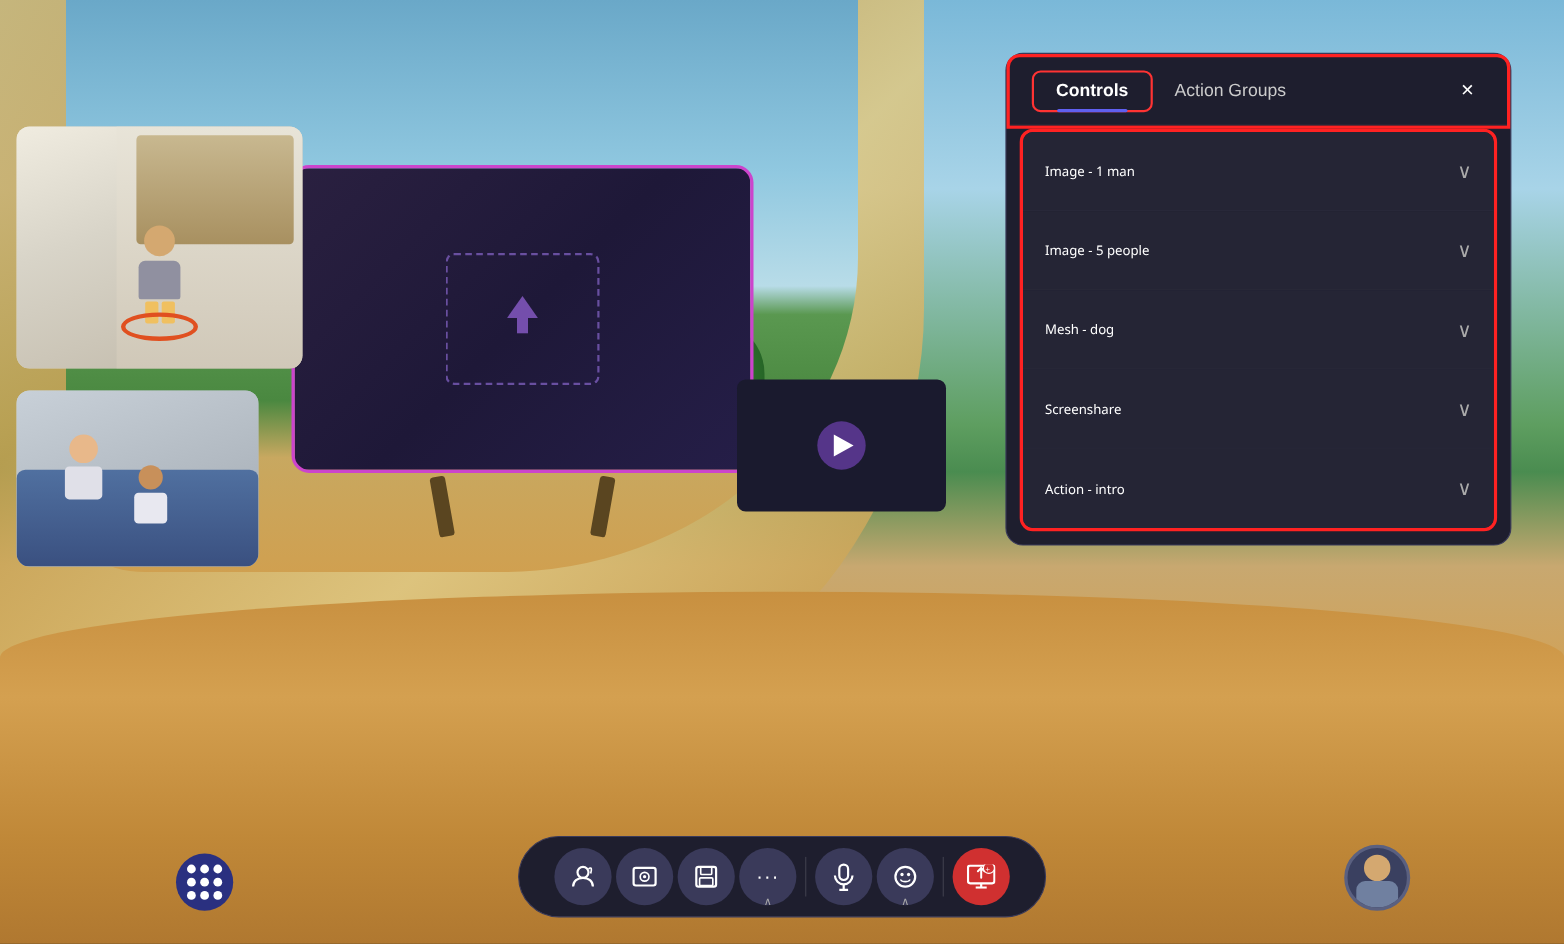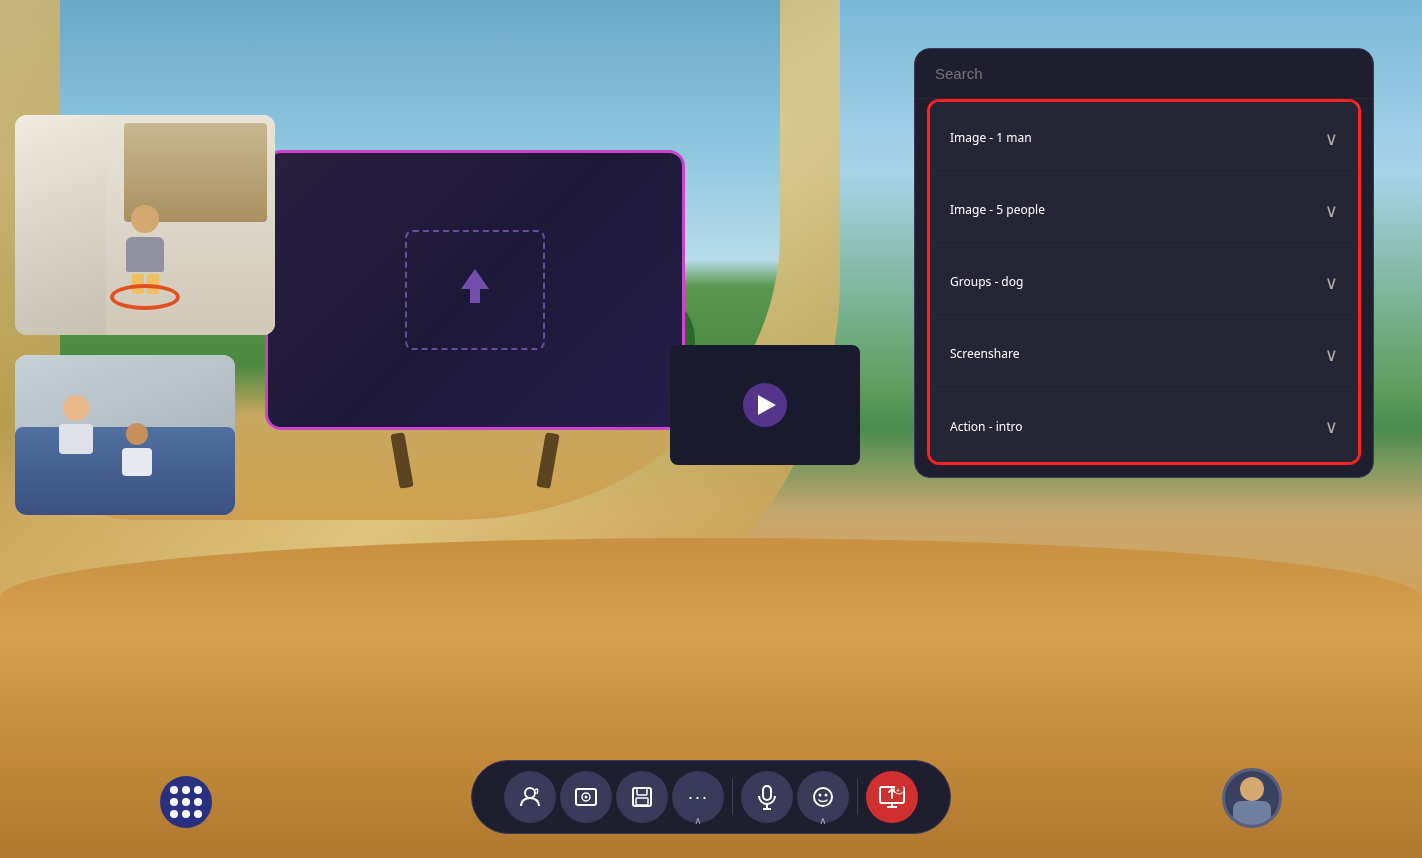--- a/index.html
+++ b/index.html
@@ -613,39 +613,43 @@
     </div>
     <div class="person2-fig2">
       <div class="fig2-head" style="background:#c8905a;"></div>
       <div class="fig2-body"></div>
     </div>
   </div>
 </div>
 
 <div id="controls-panel">
 
-
-  <div id="panel-search">
-    <input id="search-input" type="text" placeholder="Search" style="">
+  <div style="border: 3px solid #ff2222; border-radius: 12px 12px 0 0; overflow:hidden; margin: 0;">
+    <div id="panel-header">
+      <button class="tab-btn active">Controls</button>
+      <button class="tab-action-groups">Action Groups</button>
+      <button class="panel-close">×</button>
+    </div>
   </div>
+
 
   <div id="panel-list">
 
     <div class="list-item">
       <span class="list-item-label">Image - 1 man</span>
       <span class="chevron-icon">∨</span>
     </div>
 
     <div class="list-item">
       <span class="list-item-label">Image - 5 people</span>
       <span class="chevron-icon">∨</span>
     </div>
 
     <div class="list-item">
-      <span class="list-item-label">Groups - dog</span>
+      <span class="list-item-label">Mesh - dog</span>
       <span class="chevron-icon">∨</span>
     </div>
 
     <div class="list-item">
       <span class="list-item-label">Screenshare</span>
       <span class="chevron-icon">∨</span>
     </div>
 
     <div class="list-item">
       <span class="list-item-label">Action - intro</span>

